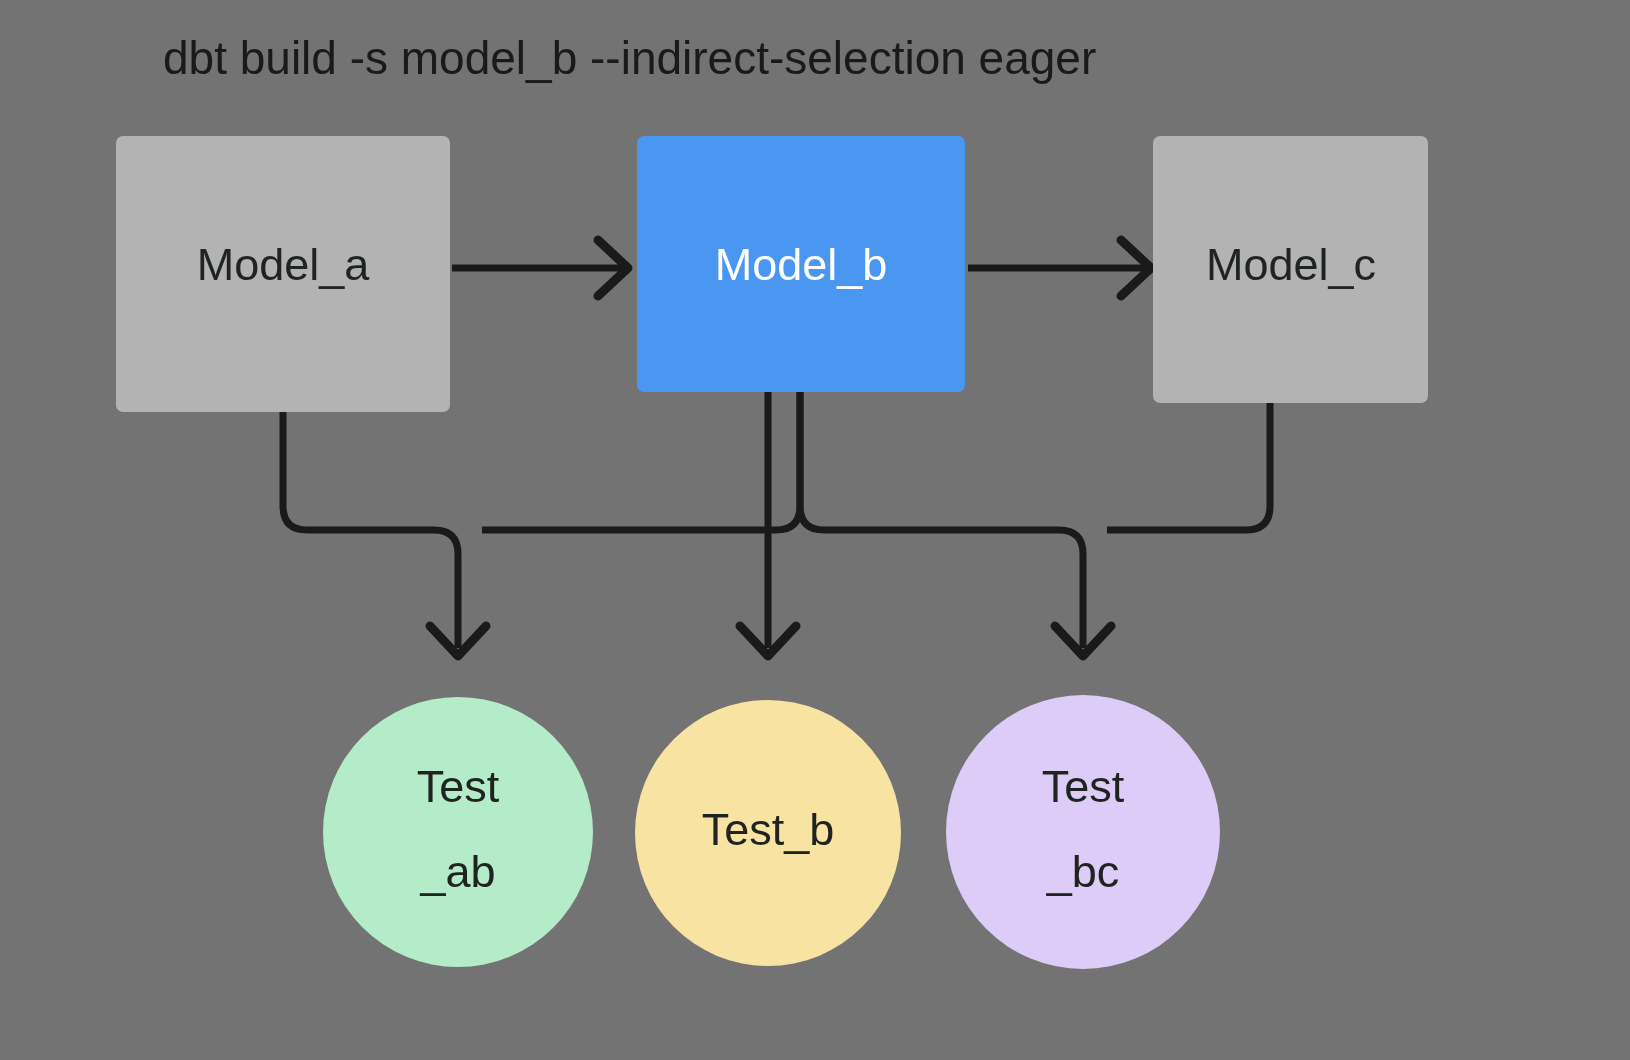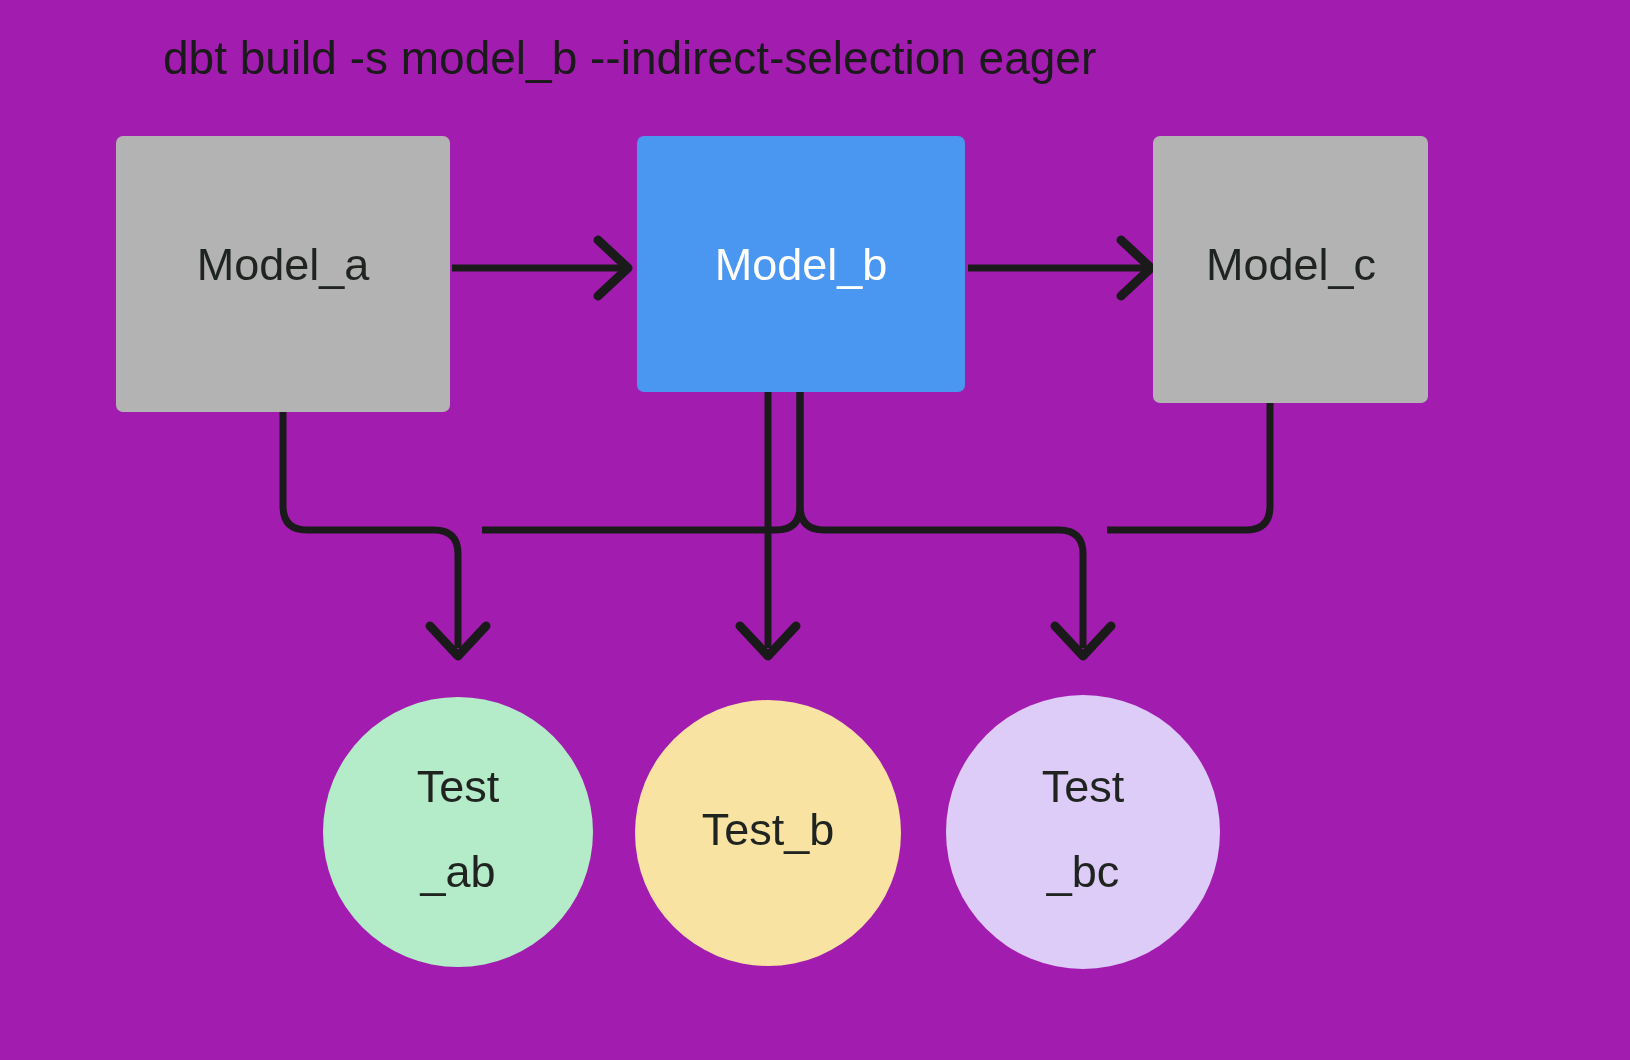--- a/index.html
+++ b/index.html
@@ -11,21 +11,21 @@
   body {
     width: 1630px;
     height: 1060px;
     font-family: "Liberation Sans", sans-serif;
     overflow: hidden;
   }
   #canvas {
     position: relative;
     width: 1630px;
     height: 1060px;
-    background: #a21caf;
+    background: #737373;
   }
   svg#diagram {
     position: absolute;
     left: 0;
     top: 0;
     width: 1630px;
     height: 1060px;
     display: block;
   }
   .diagram-title {

